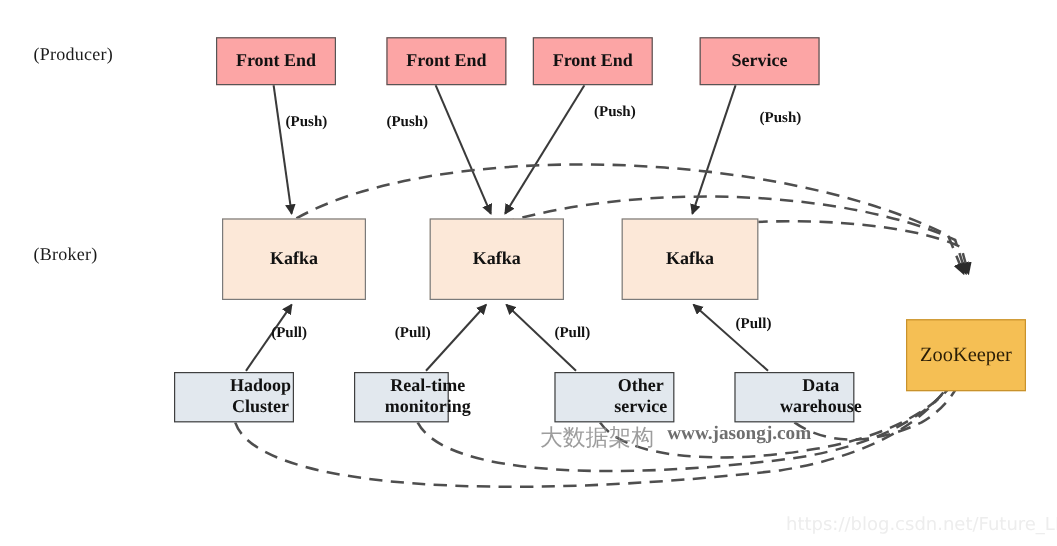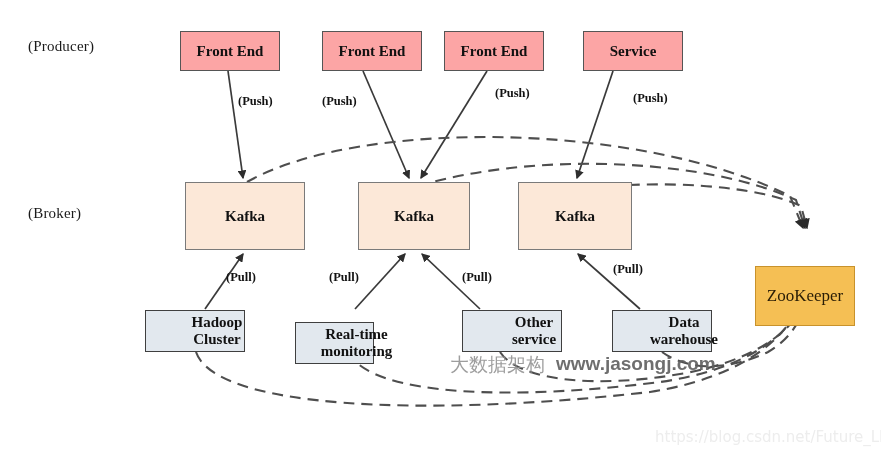--- a/index.html
+++ b/index.html
@@ -82,23 +82,23 @@
   .watermark-cn {
     position: absolute;
     font-family: "DejaVu Sans", sans-serif;
     font-size: 19px;
     color: #8d8d8d;
     white-space: nowrap;
     opacity: 0.85;
   }
   .watermark-site {
     position: absolute;
-    font-family: Liberation Sans, sans-serif;
+    font-family: Liberation Serif, serif;
     font-weight: bold;
-    font-size: 19px;
+    font-size: 16px;
     color: #5f5f5f;
     white-space: nowrap;
     opacity: 0.9;
   }
   .watermark-url {
     position: absolute;
     font-family: "DejaVu Sans", sans-serif;
     font-size: 15px;
     color: #ededed;
     white-space: nowrap;
@@ -174,21 +174,21 @@
   </div>
 
   <div class="node coordinator" style="left:755px; top:232px; width:100px; height:60px;">
     <span class="node-text">ZooKeeper</span>
   </div>
 
   <div class="node consumer" style="left:145px; top:310px; width:100px; height:42px;">
     <span class="node-text">Hadoop
 Cluster</span>
   </div>
-  <div class="node consumer" style="left:295px; top:310px; width:79px; height:42px;margin-top:12px;">
+  <div class="node consumer" style="left:295px; top:310px; width:79px; height:42px;">
     <span class="node-text">Real-time
 monitoring</span>
   </div>
   <div class="node consumer" style="left:462px; top:310px; width:100px; height:42px;">
     <span class="node-text">Other
 service</span>
   </div>
   <div class="node consumer" style="left:612px; top:310px; width:100px; height:42px;">
     <span class="node-text">Data
 warehouse</span>

